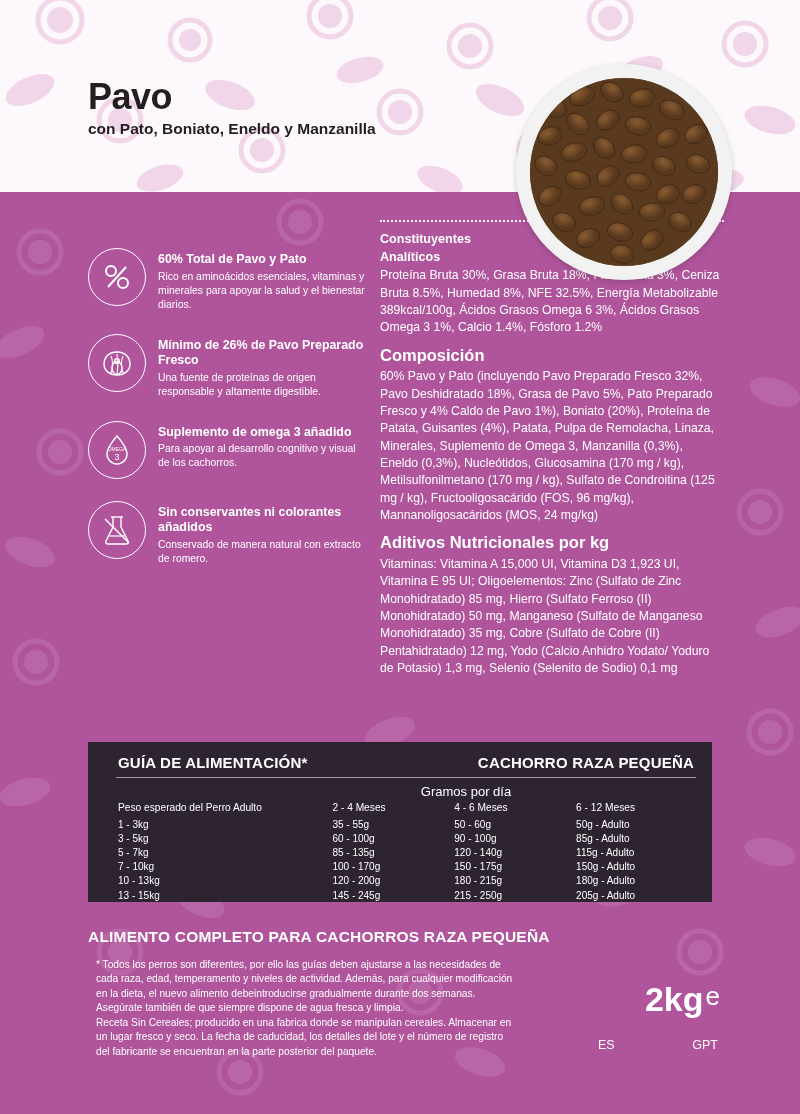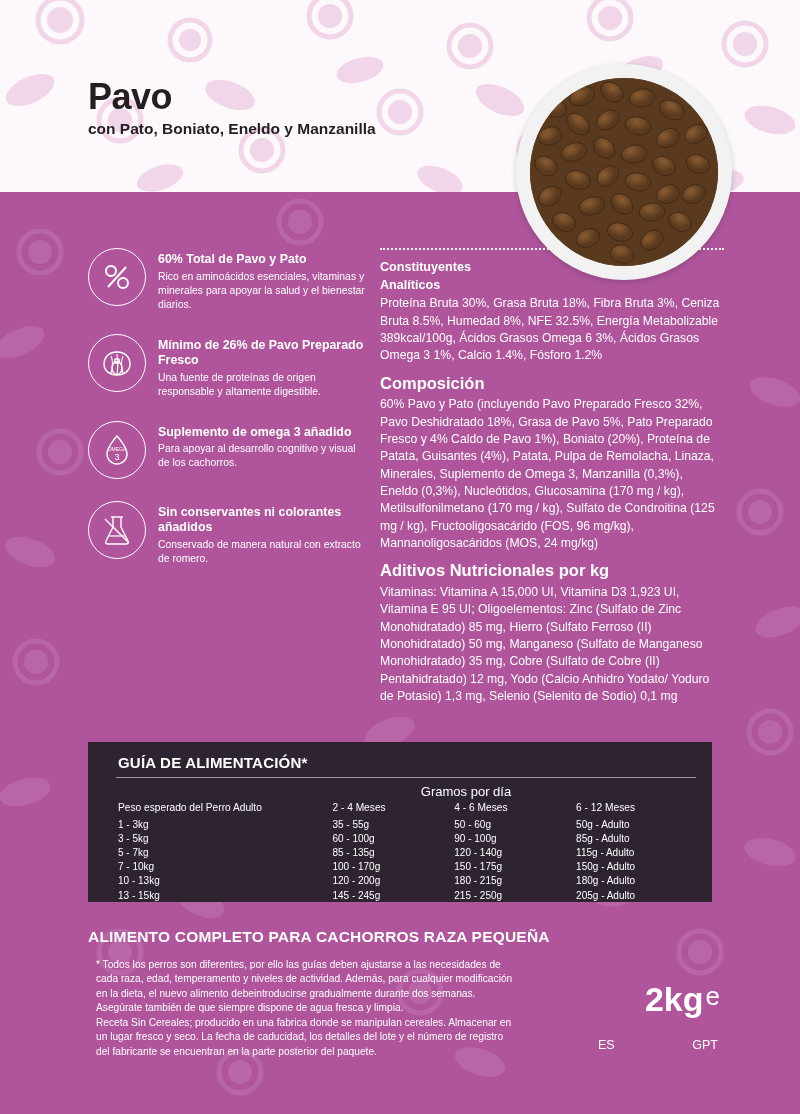--- a/index.html
+++ b/index.html
@@ -103,21 +103,21 @@
     margin-bottom: 2px;
   }
   .feature-desc {
     font-size: 10.4px;
     color: #ffffff;
     line-height: 1.35;
   }
   
   .right-col {
     position: absolute;
-    left: 380px; top: 248px;
+    left: 380px; top: 220px;
     width: 344px;
     z-index: 6;
     color: #ffffff;
   }
   .dotline {
     height: 1px;
     border-top: 2px dotted #ffffff;
     opacity: 0.95;
     margin-bottom: 10px;
   }
@@ -442,20 +442,21 @@
     <div class="rc-body">Proteína Bruta 30%, Grasa Bruta 18%, Fibra Bruta 3%, Ceniza Bruta 8.5%, Humedad 8%, NFE 32.5%, Energía Metabolizable 389kcal/100g, Ácidos Grasos Omega 6 3%, Ácidos Grasos Omega 3 1%, Calcio 1.4%, Fósforo 1.2%</div>
     <div class="rc-heading big">Composición</div>
     <div class="rc-body">60% Pavo y Pato (incluyendo Pavo Preparado Fresco 32%, Pavo Deshidratado 18%, Grasa de Pavo 5%, Pato Preparado Fresco y 4% Caldo de Pavo 1%), Boniato (20%), Proteína de Patata, Guisantes (4%), Patata, Pulpa de Remolacha, Linaza, Minerales, Suplemento de Omega 3, Manzanilla (0,3%), Eneldo (0,3%), Nucleótidos, Glucosamina (170 mg / kg), Metilsulfonilmetano (170 mg / kg), Sulfato de Condroitina (125 mg / kg), Fructooligosacárido (FOS, 96 mg/kg), Mannanoligosacáridos (MOS, 24 mg/kg)</div>
     <div class="rc-heading big">Aditivos Nutricionales por kg</div>
     <div class="rc-body">Vitaminas: Vitamina A 15,000 UI, Vitamina D3 1,923 UI, Vitamina E 95 UI; Oligoelementos: Zinc (Sulfato de Zinc Monohidratado) 85 mg, Hierro (Sulfato Ferroso (II) Monohidratado) 50 mg, Manganeso (Sulfato de Manganeso Monohidratado) 35 mg, Cobre (Sulfato de Cobre (II) Pentahidratado) 12 mg, Yodo (Calcio Anhidro Yodato/ Yoduro de Potasio) 1,3 mg, Selenio (Selenito de Sodio) 0,1 mg</div>
   </div>
 
   <div class="guide">
     <div class="guide-head">
       <div class="guide-title">GUÍA DE ALIMENTACIÓN*</div>
+      <div class="guide-title">CACHORRO RAZA PEQUEÑA</div>
     </div>
     <div class="guide-rule"></div>
     <div class="guide-grams">Gramos por día</div>
     <table class="guide-table">
       <thead>
         <tr>
           <th class="col-w">Peso esperado del Perro Adulto</th>
           <th class="col-s c">2 - 4 Meses</th>
           <th class="col-s c">4 - 6 Meses</th>
           <th class="col-s c">6 - 12 Meses</th>

